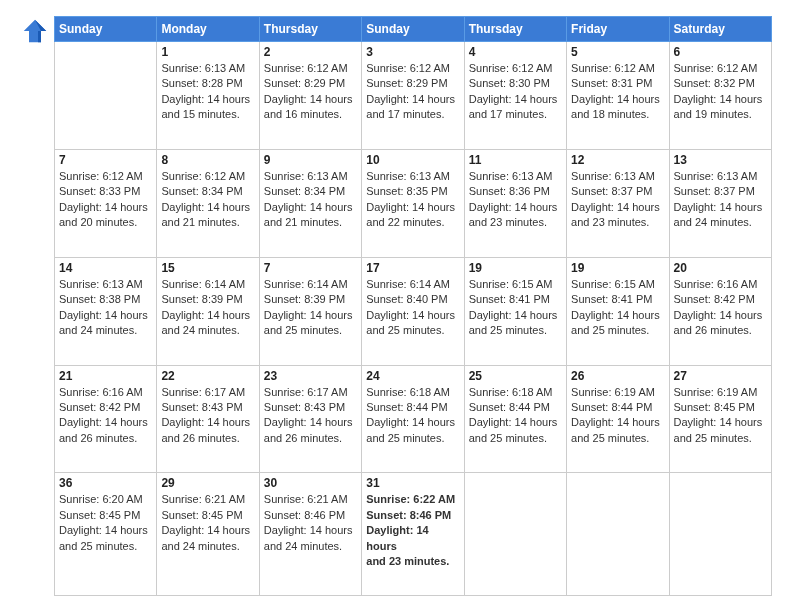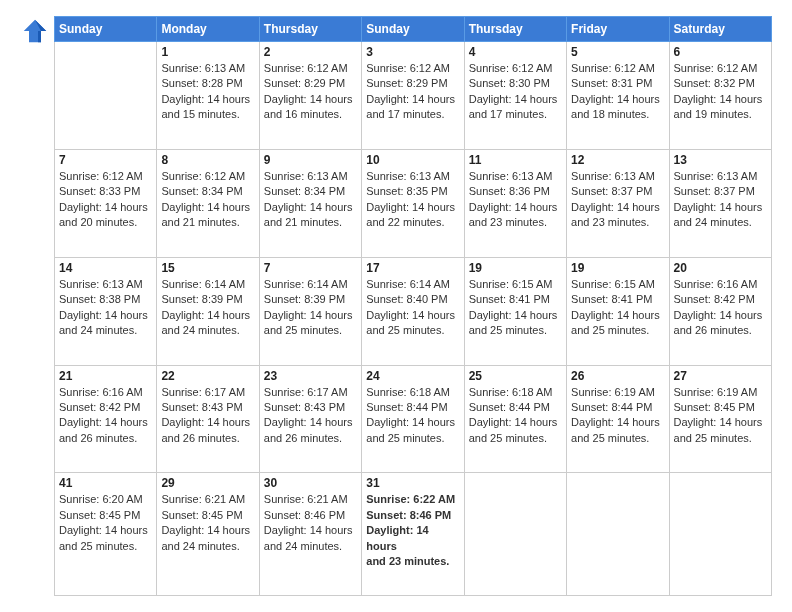--- a/index.html
+++ b/index.html
@@ -328,21 +328,21 @@
           <td>
             <div class="day-number">27</div>
             <div class="day-info" style="white-space: pre-line;">Sunrise: 6:19 AM
 Sunset: 8:45 PM
 Daylight: 14 hours
 and 25 minutes.</div>
           </td>
         </tr>
         <tr class="week-row">
           <td>
-            <div class="day-number">41</div>
+            <div class="day-number">36</div>
             <div class="day-info" style="white-space: pre-line;">Sunrise: 6:20 AM
 Sunset: 8:45 PM
 Daylight: 14 hours
 and 25 minutes.</div>
           </td>
           <td>
             <div class="day-number">29</div>
             <div class="day-info" style="white-space: pre-line;">Sunrise: 6:21 AM
 Sunset: 8:45 PM
 Daylight: 14 hours

